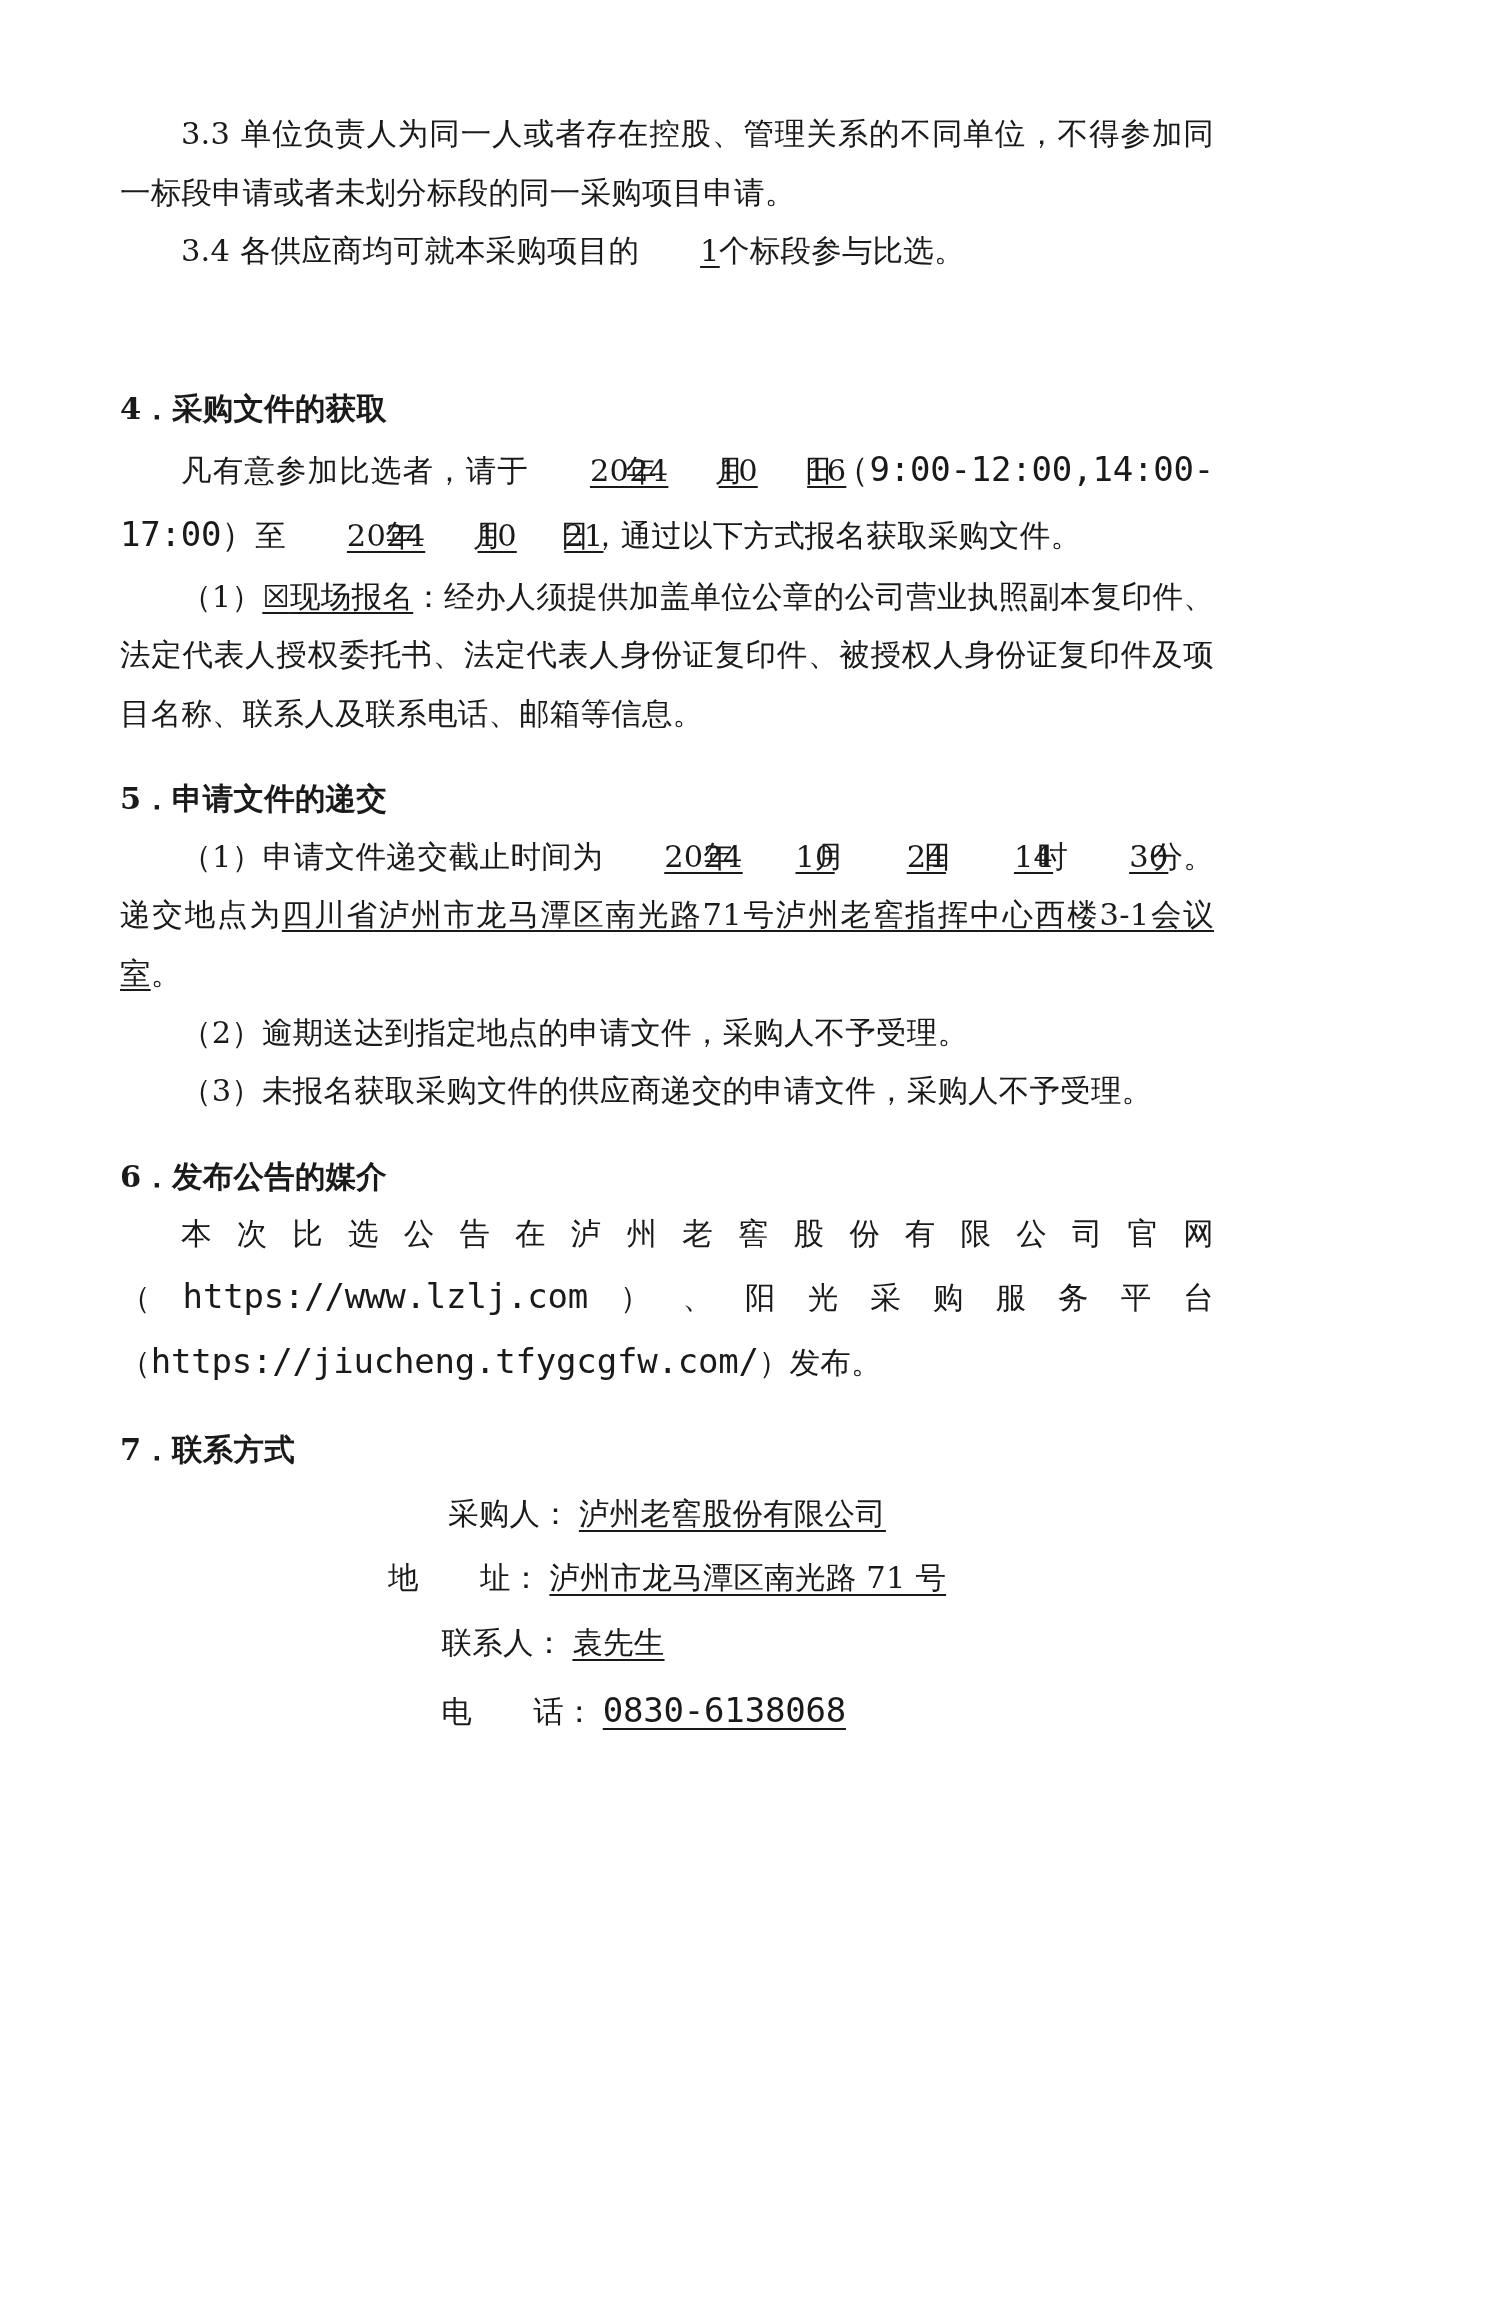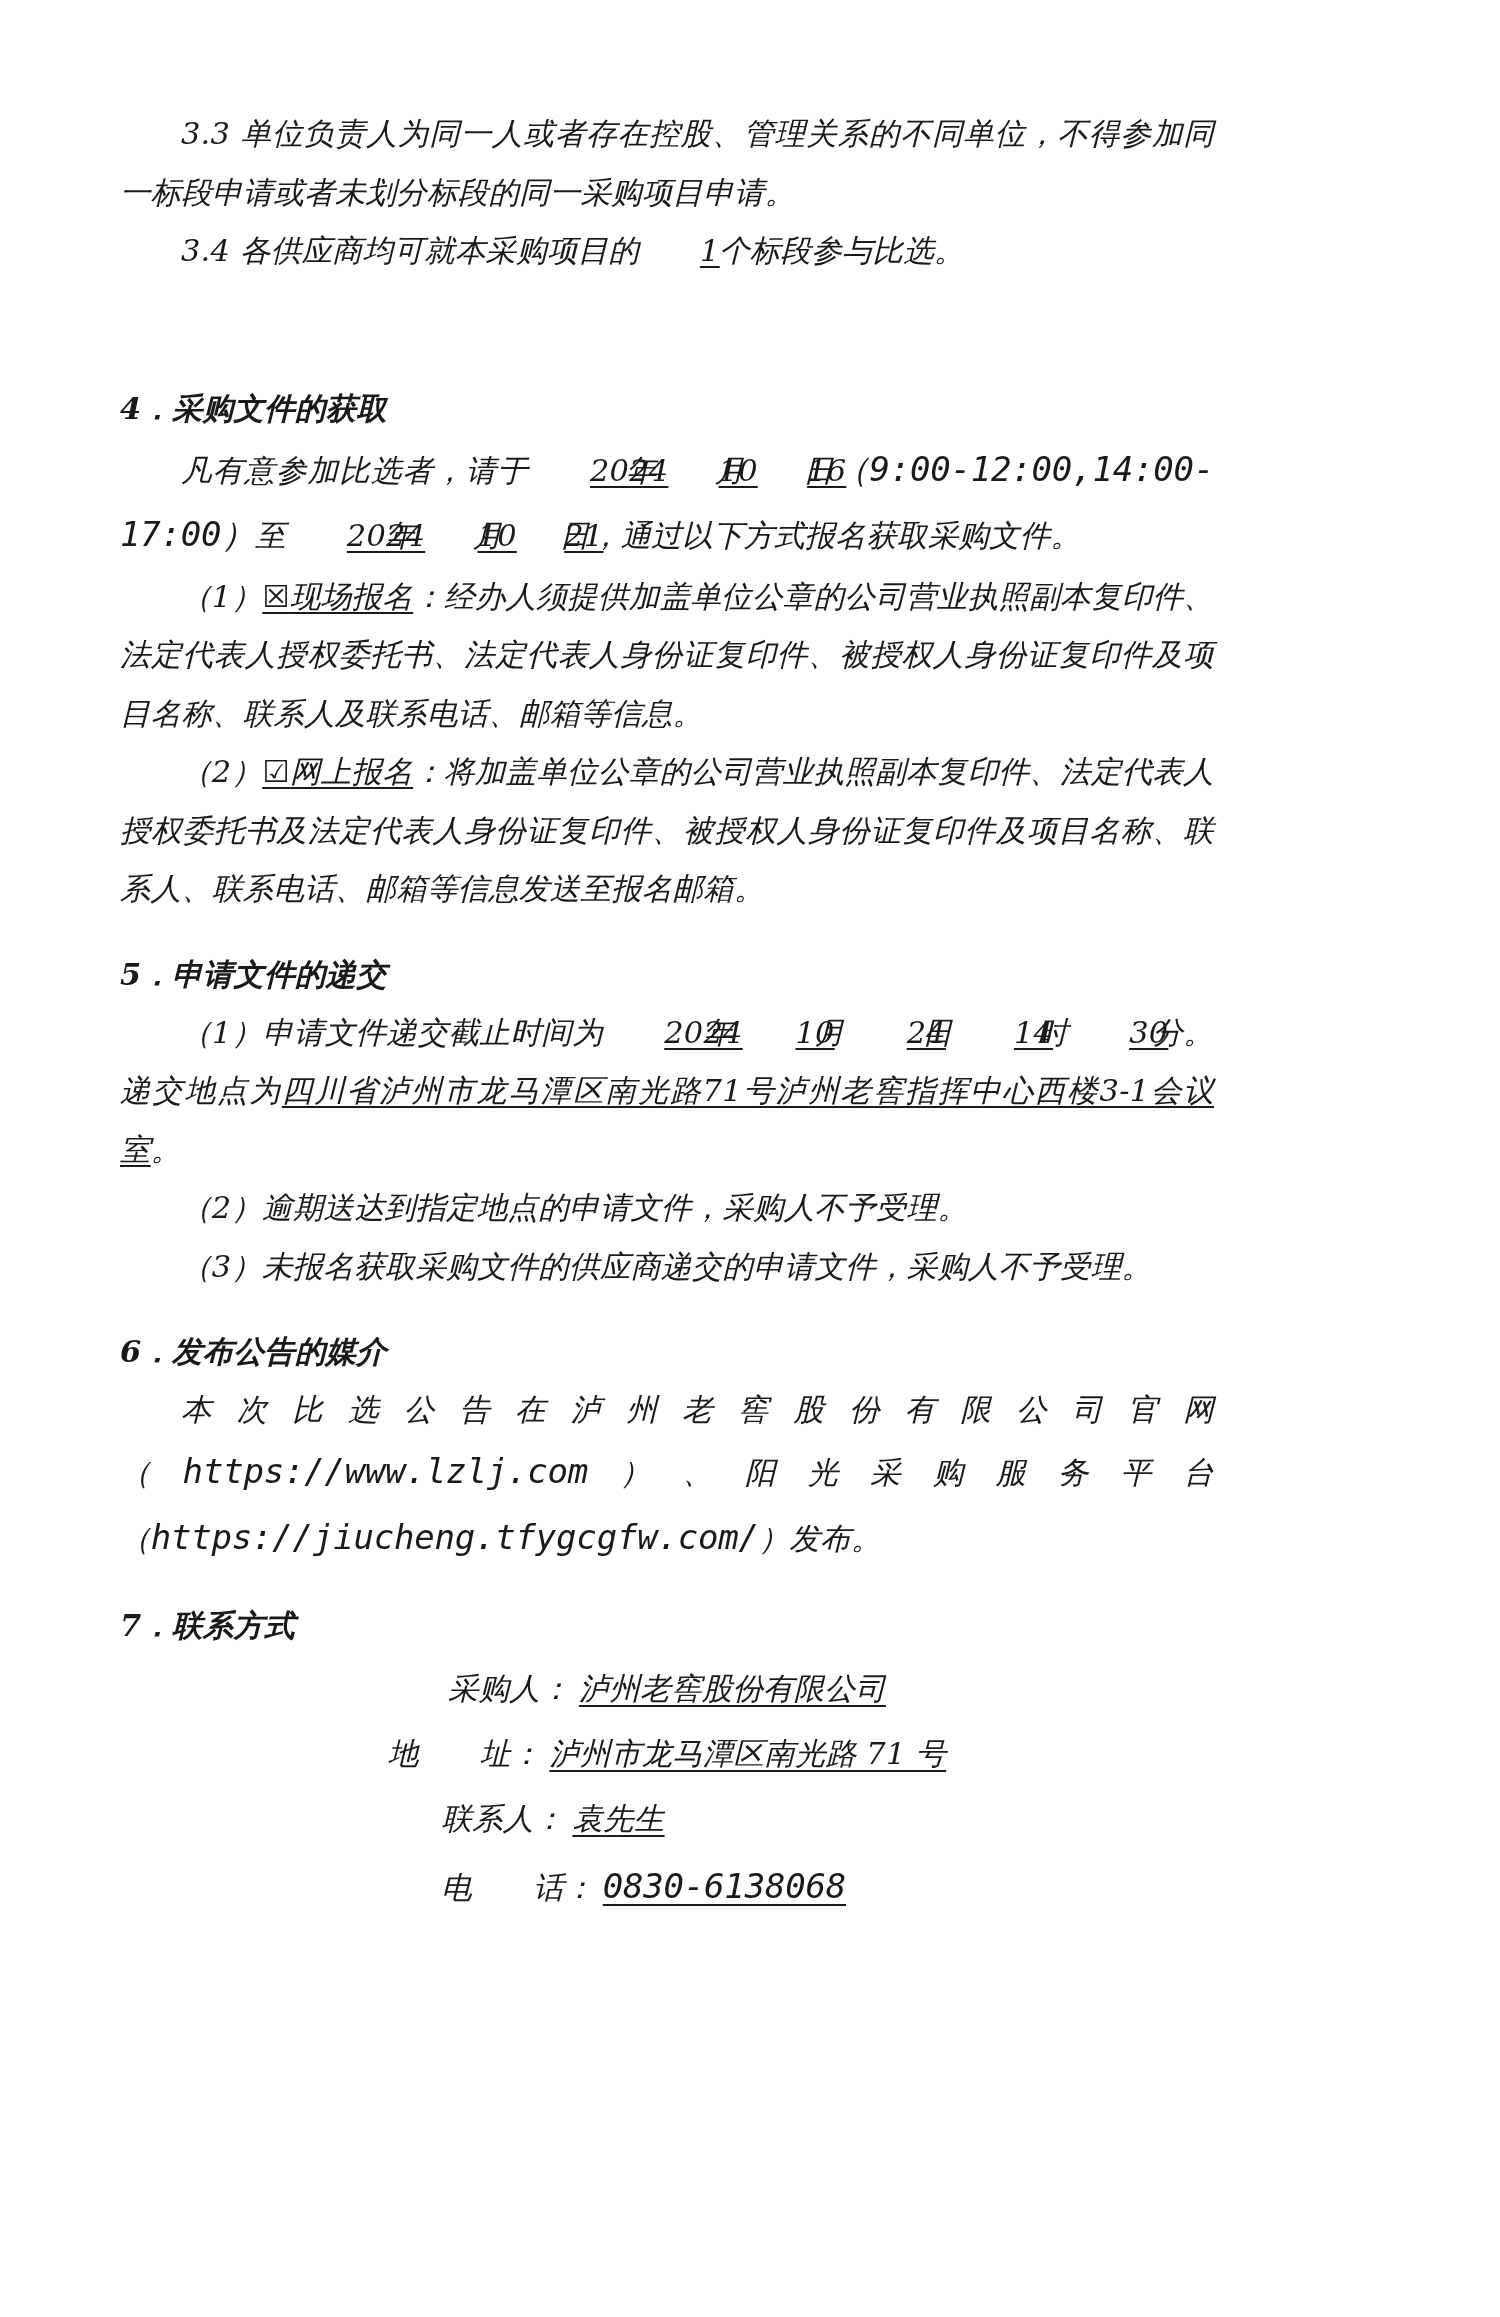--- a/index.html
+++ b/index.html
@@ -14,21 +14,20 @@
     font-family: "DejaVu Serif", "Liberation Serif", serif;
     color: #1a1a1a;
     -webkit-font-smoothing: antialiased;
   }
   .page {
     position: relative;
     width: 1334px;
     min-height: 2317px;
     box-sizing: border-box;
     padding: 105px 120px 80px 120px;
-    font-style: italic;
   }
   .doc {
     font-size: 30.5px;
     line-height: 1.92;
     letter-spacing: 0.2px;
   }
   p {
     margin: 0;
     text-align: justify;
     text-justify: inter-ideograph;
@@ -110,23 +109,20 @@
     <p class="heading">4．采购文件的获取</p>
 
     <p class="indent">
       <span>凡有意参加比选者，请于</span><span class="u-blank" style="width:96px">2024</span><span>年</span><span class="u-blank" style="width:56px">10</span><span>月</span><span class="u-blank" style="width:56px">16</span><span>日</span><span class="mono">（9:00-12:00,14:00-17:00）</span><span>至</span><span class="u-blank" style="width:100px">2024</span><span>年</span><span class="u-blank" style="width:56px">10</span><span>月</span><span class="u-blank" style="width:56px">21</span><span>日，通过以下方式报名获取采购文件。</span>
     </p>
 
     <p class="indent">
       <span>（1）</span><span class="u box">☒</span><span class="u">现场报名</span><span>：经办人须提供加盖单位公章的公司营业执照副本复印件、法定代表人授权委托书、法定代表人身份证复印件、被授权人身份证复印件及项目名称、联系人及联系电话、邮箱等信息。</span>
     </p>
 
-    <p class="indent">
-      <span>（2）</span><span class="u box">☑</span><span class="u">网上报名</span><span>：将加盖单位公章的公司营业执照副本复印件、法定代表人授权委托书及法定代表人身份证复印件、被授权人身份证复印件及项目名称、联系人、联系电话、邮箱等信息发送至报名邮箱。</span>
-    </p>
 
     <p class="heading">5．申请文件的递交</p>
 
     <p class="indent">
       <span>（1）申请文件递交截止时间为</span><span class="u-blank" style="width:100px">2024</span><span>年</span><span class="u-blank" style="width:80px">10</span><span>月</span><span class="u-blank" style="width:76px">24</span><span>日</span><span class="u-blank" style="width:84px">14</span><span>时</span><span class="u-blank" style="width:84px">30</span><span>分。</span><span>递交地点为</span><span class="u">四川省泸州市龙马潭区南光路71号泸州老窖指挥中心西楼3-1会议室</span><span>。</span>
     </p>
 
     <p class="indent">（2）逾期送达到指定地点的申请文件，采购人不予受理。</p>
 
     <p class="indent">（3）未报名获取采购文件的供应商递交的申请文件，采购人不予受理。</p>

